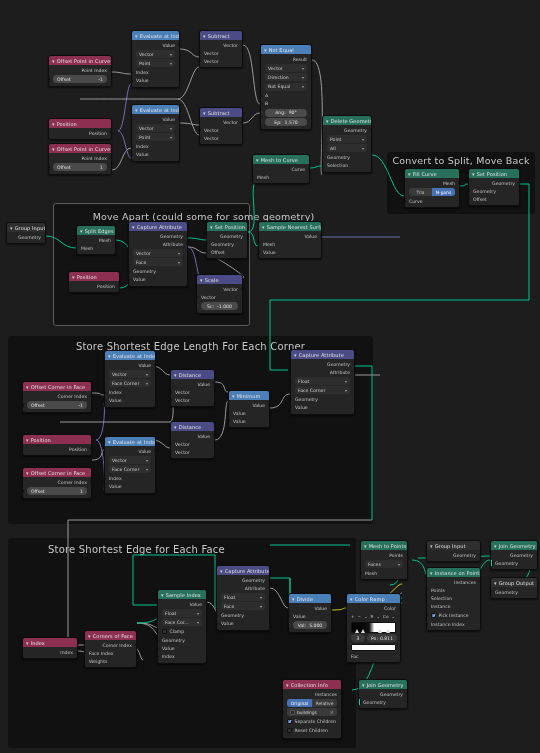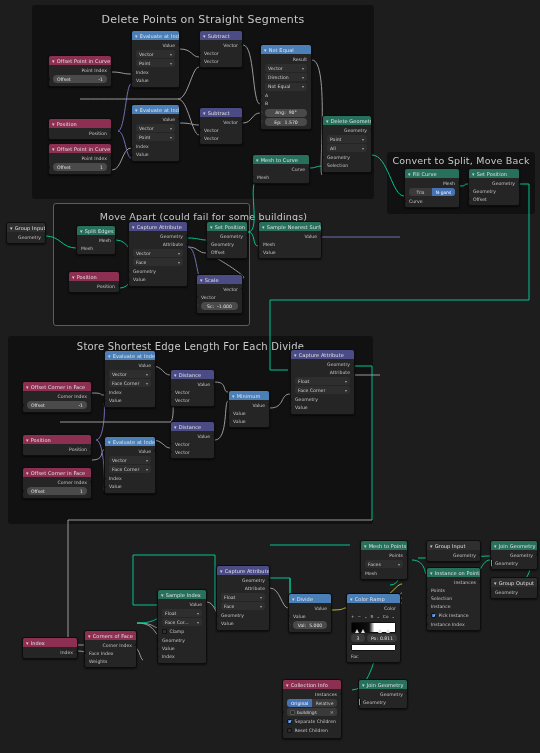--- a/index.html
+++ b/index.html
@@ -148,36 +148,36 @@
   .hdr-purple{ background: #4b4b86; }
   .hdr-red   { background: #8c2f50; }
   .hdr-gray  { background: #2f2f2f; }
   .hdr-lblue { background: #4b7fb8; }
 </style>
 </head>
 <body>
 
 <div id="root">
 
-  <div class="frame" style="left:32px;top:5px;width:342px;height:194px;">
-    <div class="frame-label" style="top:8px;font-size:11px;">Delete Points on Straight Segments</div>
-  </div>
 
   <div class="frame outlined" style="left:53px;top:203px;width:197px;height:123px;">
-    <div class="frame-label" style="top:7px;font-size:9.5px;left:-6px;right:-110px;">Move Apart (could fail for some buildings)</div>
+    <div class="frame-label" style="top:7px;font-size:9.5px;left:-6px;right:-110px;">Move Apart (could some for some geometry)</div>
   </div>
 
   <div class="frame" style="left:387px;top:152px;width:148px;height:62px;">
     <div class="frame-label" style="top:3px;font-size:9.5px;">Convert to Split, Move Back</div>
   </div>
 
   <div class="frame" style="left:8px;top:336px;width:365px;height:188px;">
-    <div class="frame-label" style="top:5px;font-size:10px;">Store Shortest Edge Length For Each Divide</div>
-  </div>
-
+    <div class="frame-label" style="top:5px;font-size:10px;">Store Shortest Edge Length For Each Corner</div>
+  </div>
+
+  <div class="frame" style="left:8px;top:538px;width:348px;height:210px;">
+    <div class="frame-label" style="top:6px;font-size:10px;left:40px;right:auto;text-align:left;">Store Shortest Edge for Each Face</div>
+  </div>
 
   <svg class="wires" viewBox="0 0 540 753">
     <g fill="none" stroke-width="1">
 
       <path d="M112,72 C122,72 122,74 131,74" stroke="#9a9a9a"></path>
       <path d="M112,170 C122,170 122,148 131,148" stroke="#9a9a9a"></path>
 
       <path d="M118,131 C125,131 126,84 131,84" stroke="#6f6fb0"></path>
       <path d="M118,131 C125,131 126,158 131,158" stroke="#6f6fb0"></path>
 

